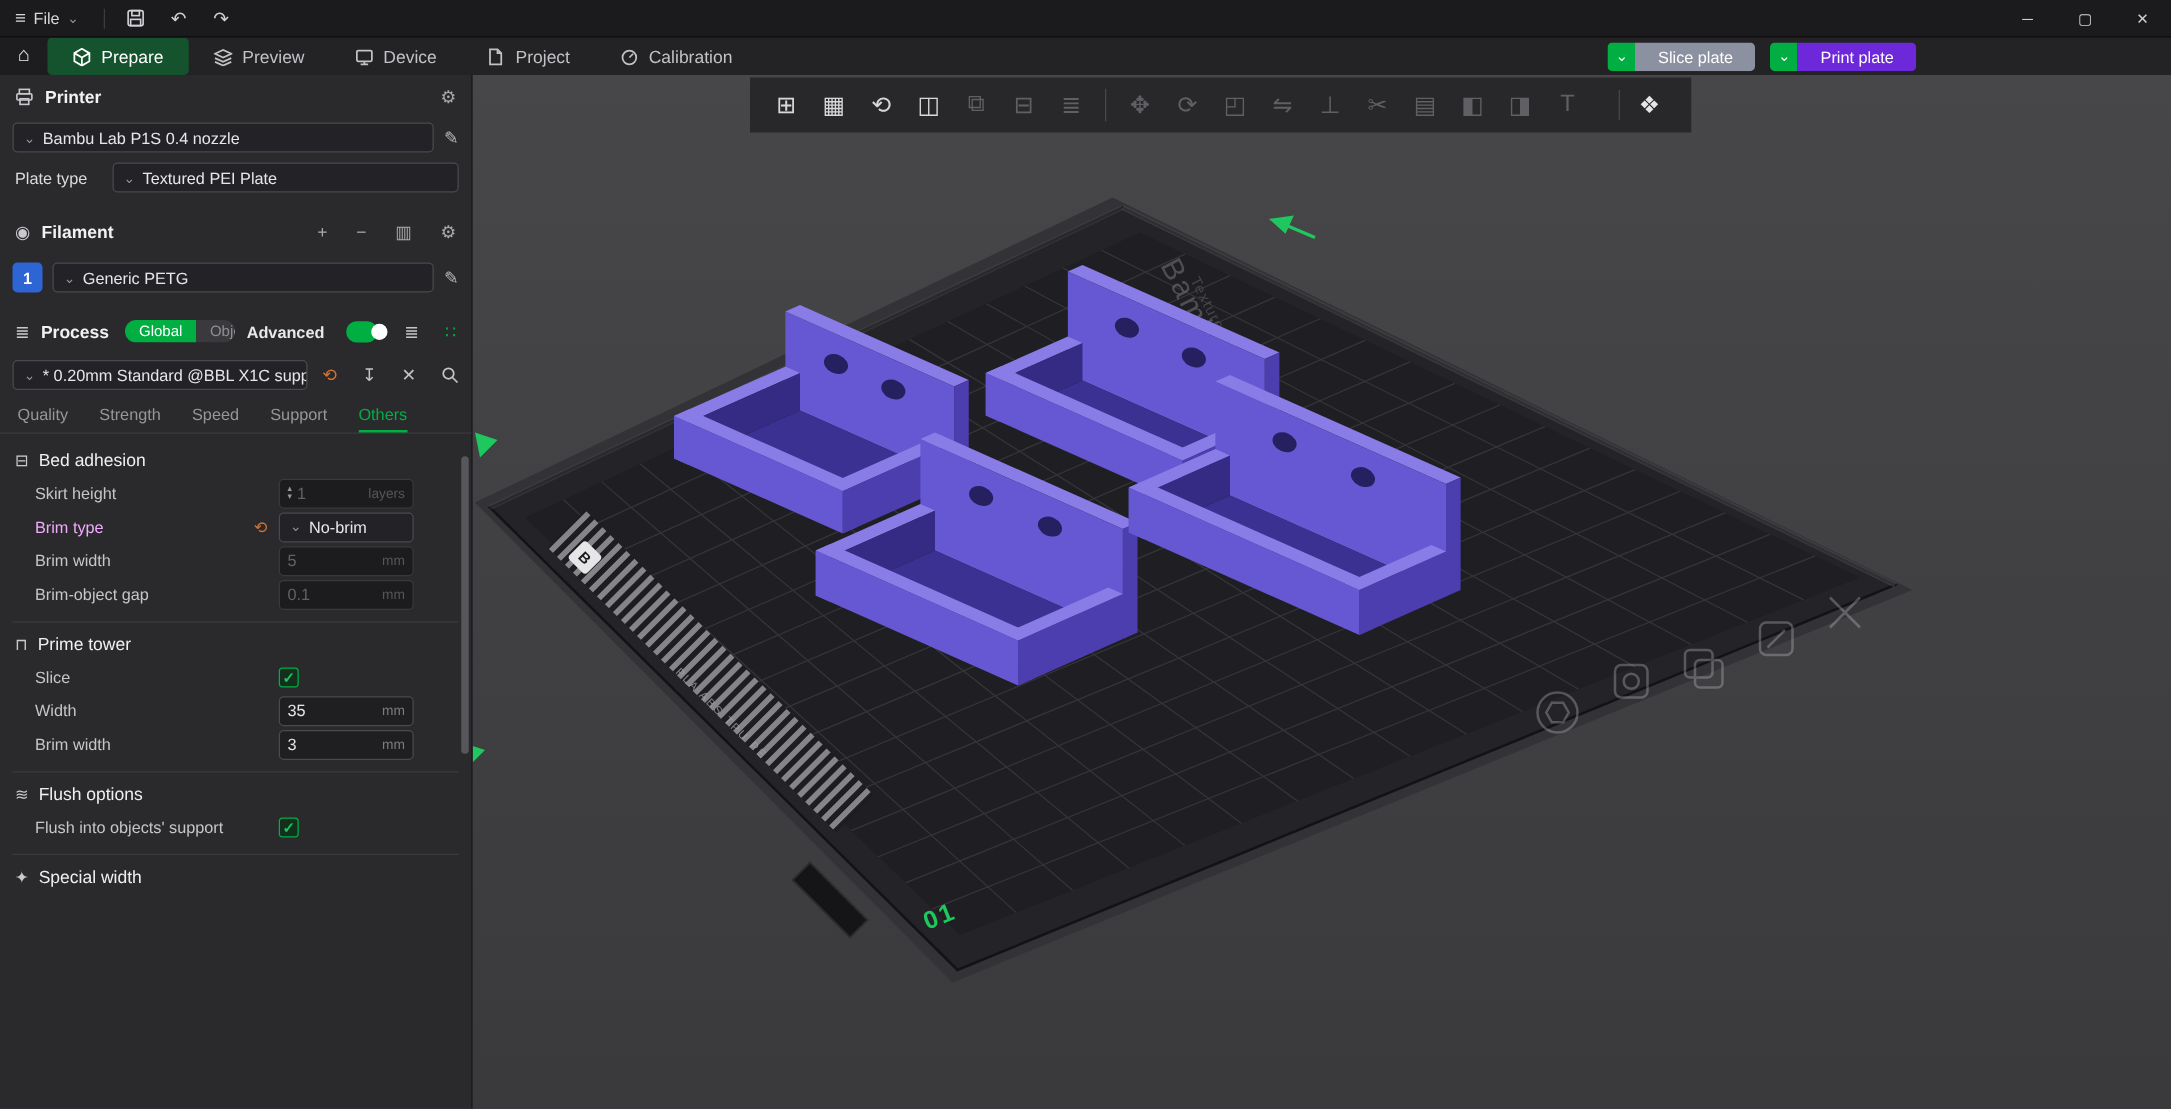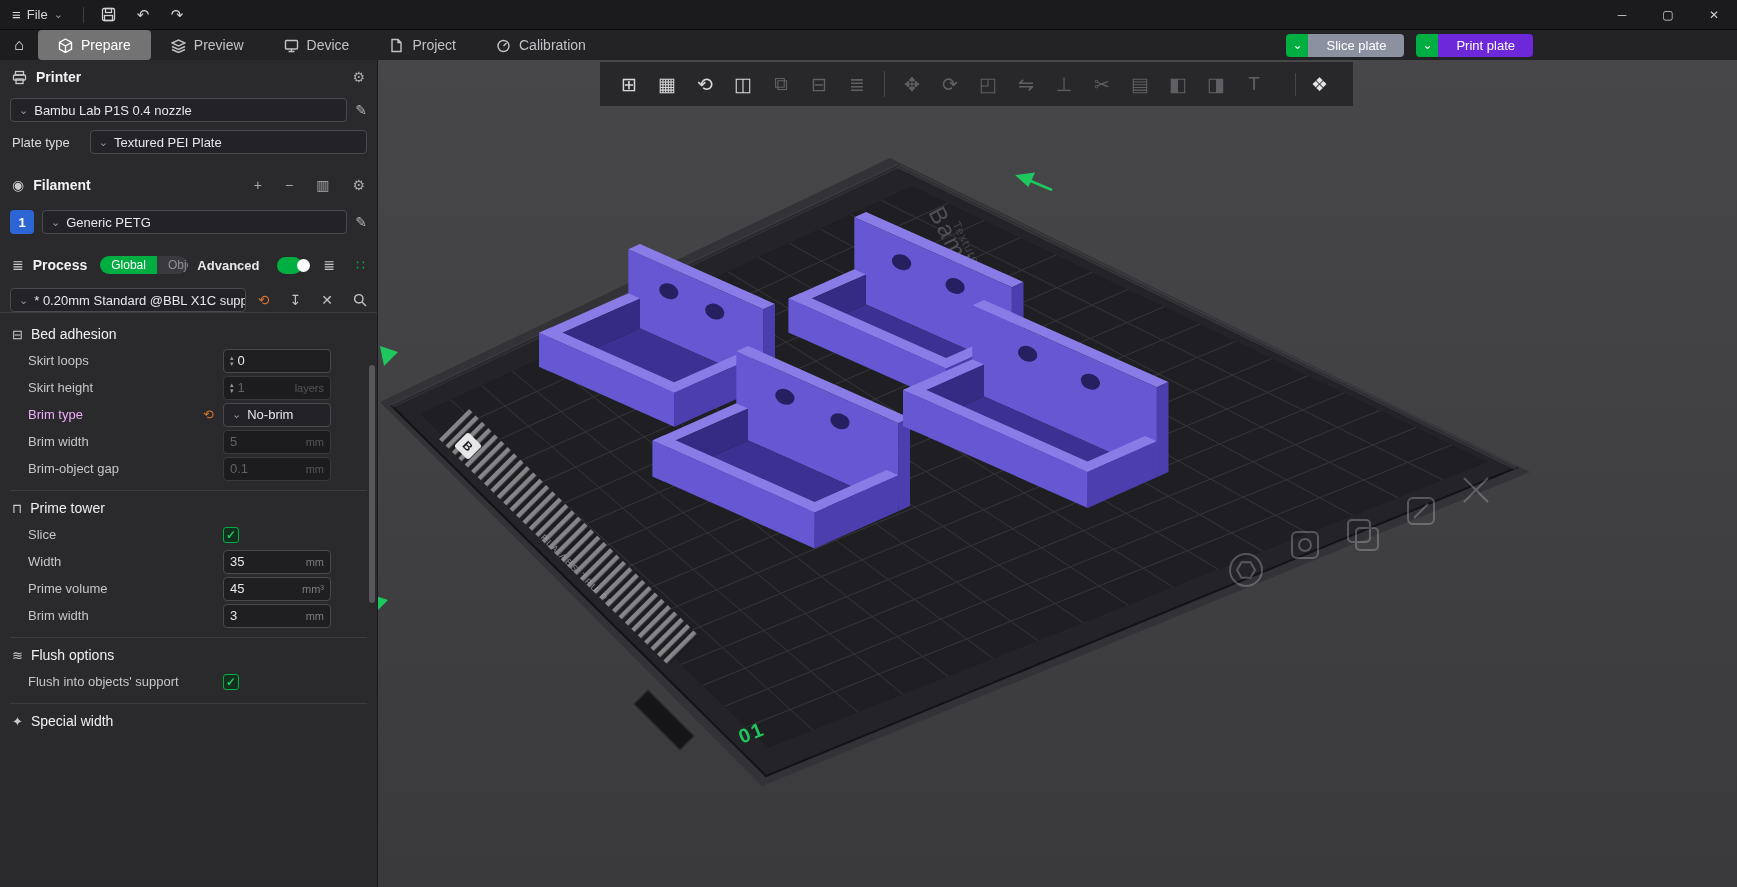--- a/index.html
+++ b/index.html
@@ -14,21 +14,21 @@
 .tb-sep{width:1px;height:16px;background:#3c3c40;margin:0 8px}
 .tb-btn{background:none;border:none;color:#d2d2d6;font-size:15px;width:34px;height:30px;cursor:default;display:flex;align-items:center;justify-content:center}
 .tb-title{position:absolute;left:0;right:0;text-align:center;color:#c9c9cd;font-size:12px;pointer-events:none}
 .tb-group.win{margin-left:auto}
 .win-btn{width:46px;height:30px;display:flex;align-items:center;justify-content:center;color:#cfcfd3;font-size:12px}
 
 .tabbar{position:absolute;left:0;top:30px;width:100%;height:30px;background:#232326;display:flex;align-items:center;z-index:29}
 .home-btn{width:38px;height:30px;background:#1d1d1f;color:#e8e8ea;display:flex;align-items:center;justify-content:center;font-size:16px}
 .tab{height:30px;display:flex;align-items:center;gap:8px;padding:0 20px;color:#c2c2c6;font-size:14px}
 .tab svg{stroke:currentColor;fill:none;stroke-width:1.4}
-.tab.active{background:#737373;color:#fff;border-radius:4px}
+.tab.active{background:#14532d;color:#fff;border-radius:4px}
 .tab-actions{margin-left:auto;display:flex;gap:12px;margin-right:204px}
 .action-btn{display:flex;height:23px;border-radius:4px;overflow:hidden}
 .ab-arrow{width:22px;background:#00AE42;color:#fff;display:flex;align-items:center;justify-content:center;font-size:12px}
 .ab-main{padding:0 18px;display:flex;align-items:center;color:#fff;font-size:13px}
 .ab-main.gray{background:#8b91a0}
 .ab-main.green{background:#6d28d9}
 
 .sidebar{position:absolute;left:0;top:60px;width:378px;bottom:0;background:#2a2a2d;border-right:1px solid #1a1a1c;z-index:20}
 .shead{display:flex;align-items:center;gap:9px;padding:0 12px;height:30px}
 .shead .shead-ic{color:#c9c9cd;font-size:14px;display:flex;align-items:center}
@@ -240,37 +240,34 @@
     <span class="pic orange" style="margin-left:4px">⟲</span>
     <span class="pic">↧</span>
     <span class="pic">✕</span>
     <span class="pic">
       <svg width="14" height="14" viewBox="0 0 14 14" stroke="#c4c4c8" fill="none" stroke-width="1.4">
           <circle cx="5.8" cy="5.8" r="4.2"></circle>
           <path d="M9,9 L13,13"></path>
         </svg>
     </span>
   </div>
+  <div class="ptabs">
+    <span class="ptab">Quality</span>
+    <span class="ptab">Strength</span>
+    <span class="ptab">Speed</span>
+    <span class="ptab">Support</span>
+    <span class="ptab active">Others</span>
+  </div>
   <div class="hline"></div>
 
   <div class="params">
 
     <div class="ghead">
       <span class="gi">⊟</span>
       <span class="gt">Bed adhesion</span>
-    </div>
-    <div class="row">
-      <span class="lbl">Skirt loops</span>
-      <div class="field">
-        <span class="arrows">
-            <span>▴</span>
-            <span>▾</span>
-          </span>
-        <input value="0" style="">
-      </div>
     </div>
     <div class="row">
       <span class="lbl">Skirt height</span>
       <div class="field disabled">
         <span class="arrows">
             <span>▴</span>
             <span>▾</span>
           </span>
         <input disabled="" value="1" style="">
         <span class="unit">layers</span>
@@ -311,27 +308,20 @@
           <div class="cb checked">
             <span>✓</span>
           </div>
         </div>
     </div>
     <div class="row">
       <span class="lbl">Width</span>
       <div class="field">
         <input value="35" style="">
         <span class="unit">mm</span>
-      </div>
-    </div>
-    <div class="row">
-      <span class="lbl">Prime volume</span>
-      <div class="field">
-        <input value="45" style="">
-        <span class="unit">mm³</span>
       </div>
     </div>
     <div class="row">
       <span class="lbl">Brim width</span>
       <div class="field">
         <input value="3" style="">
         <span class="unit">mm</span>
       </div>
     </div>
 

